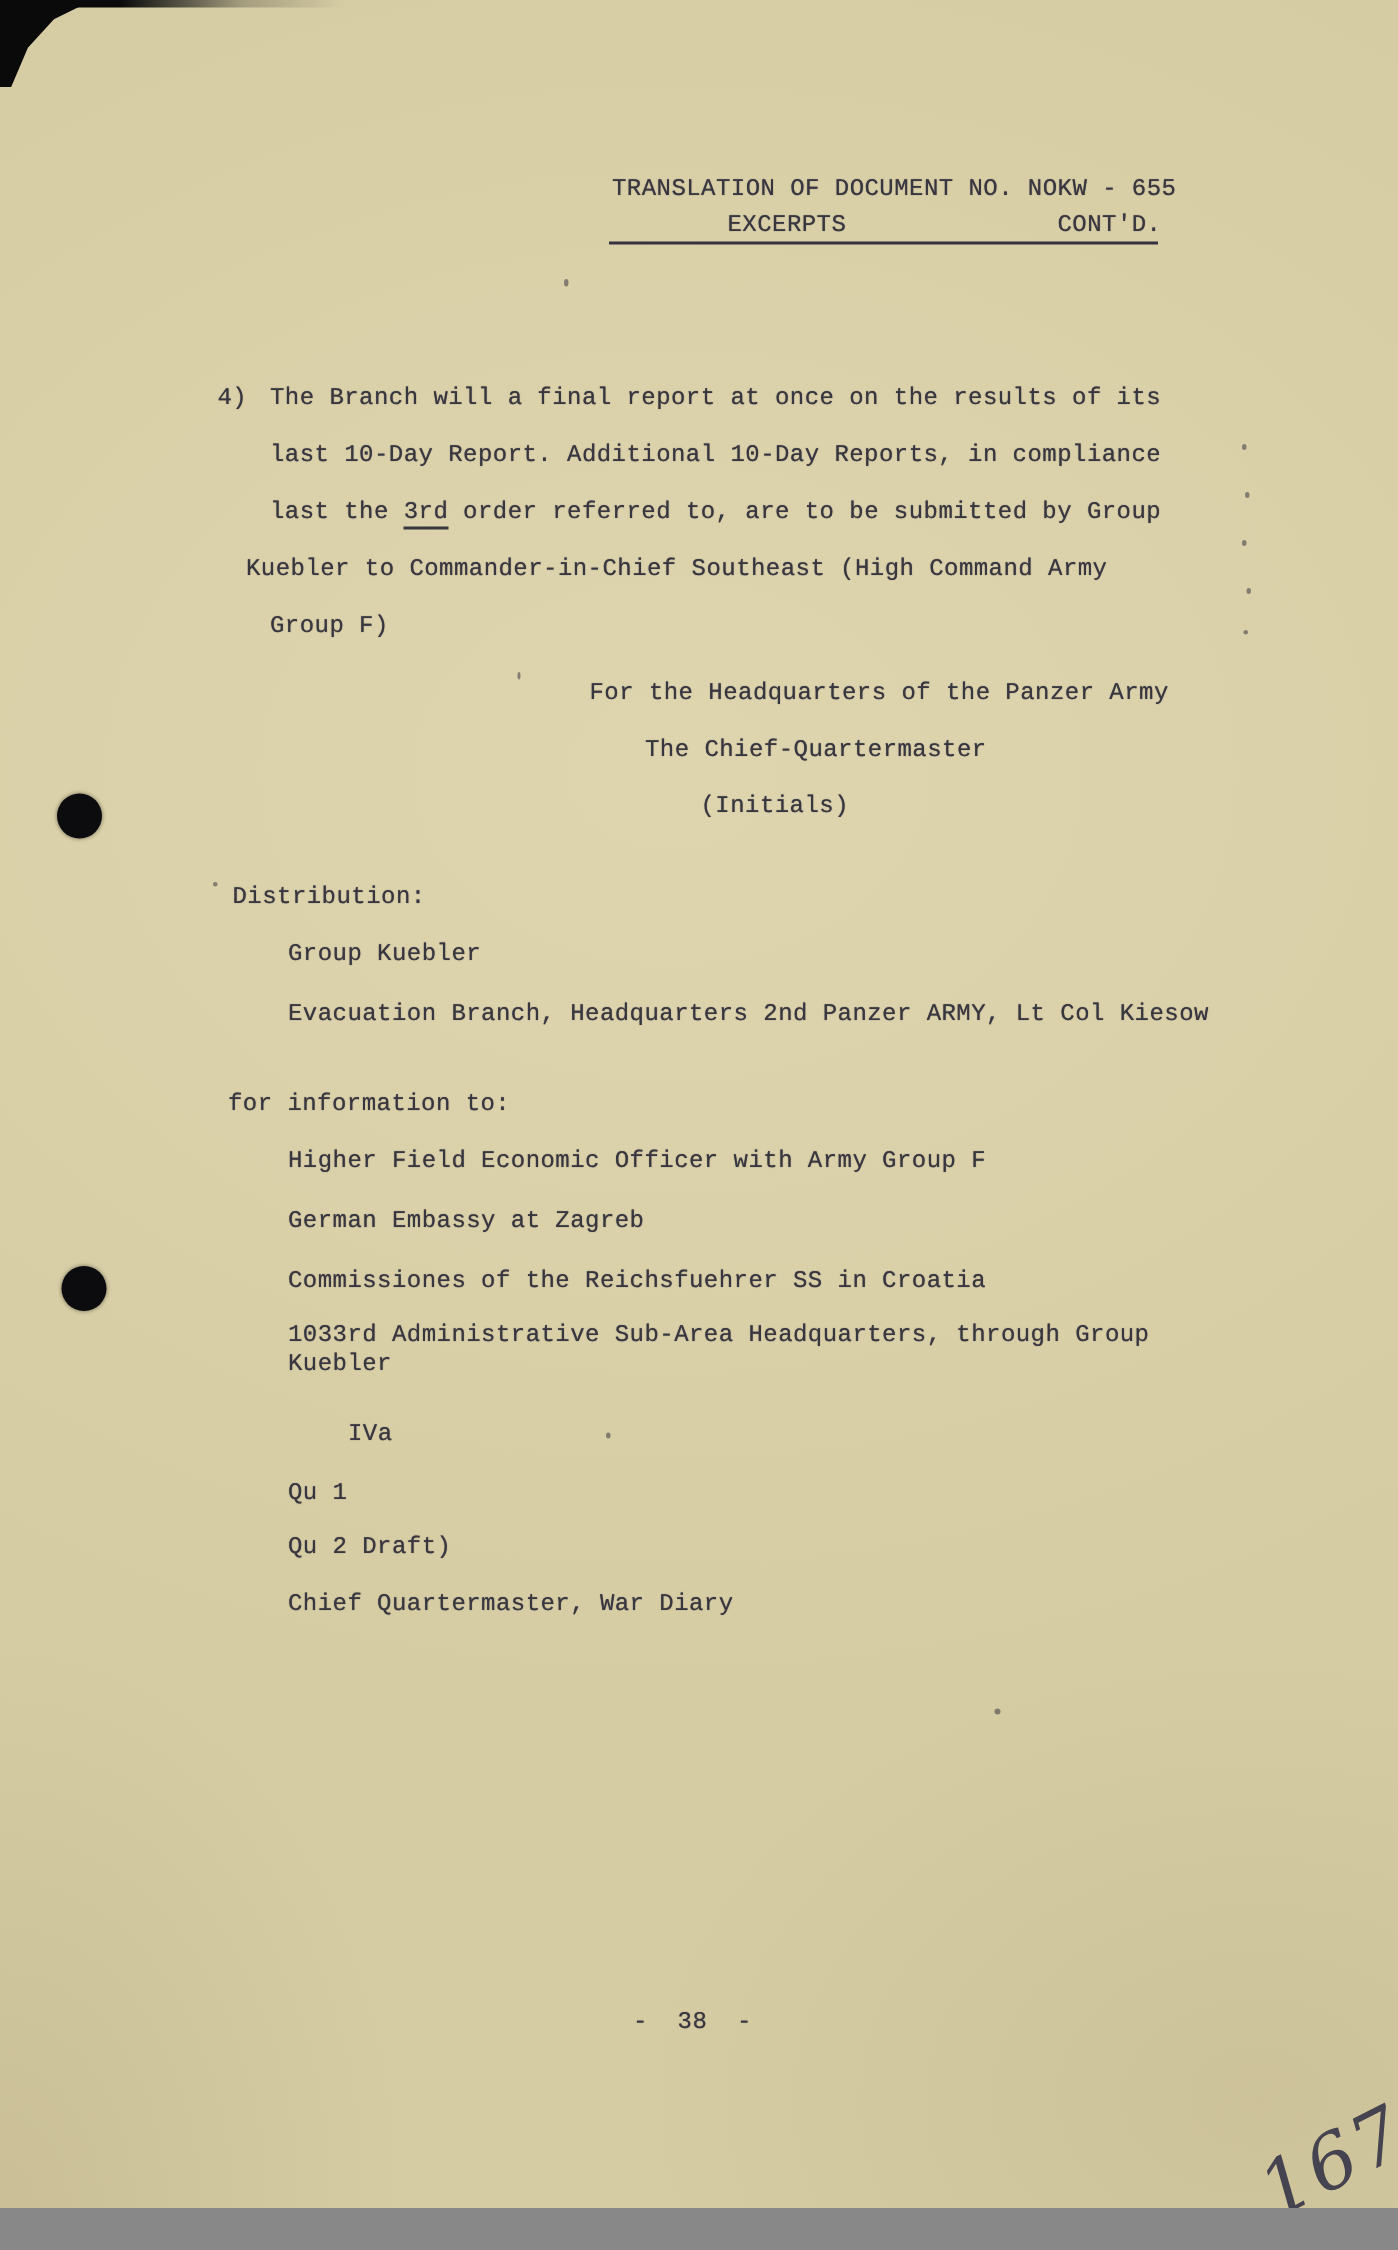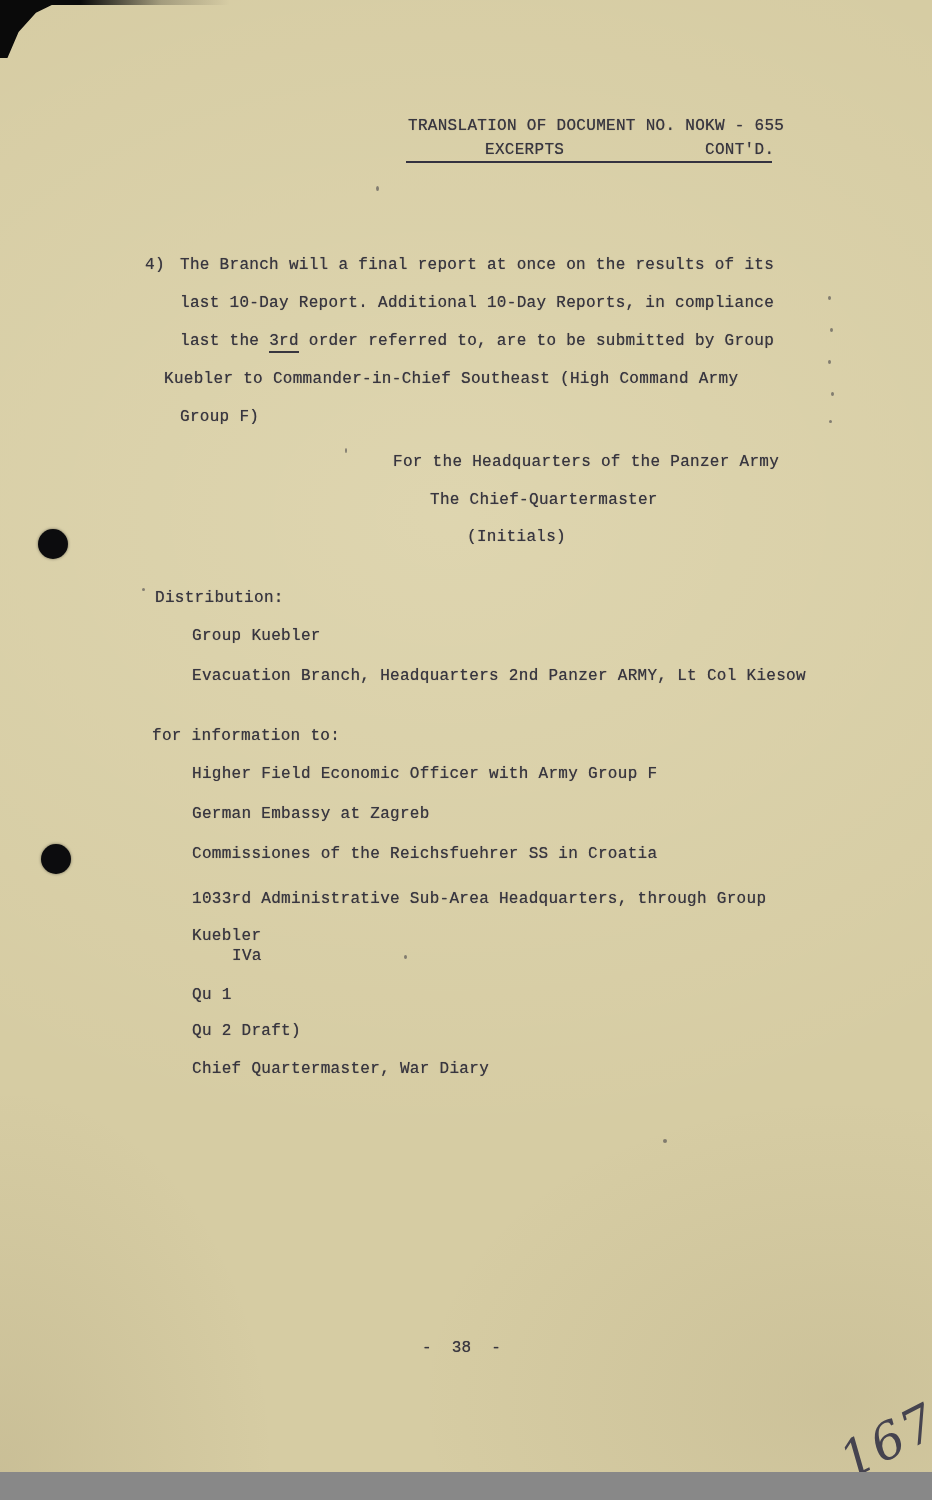--- a/index.html
+++ b/index.html
@@ -21,21 +21,21 @@
     position: absolute;
     white-space: pre;
     font-size: 16px;
     line-height: 20px;
     letter-spacing: 0.3px;
     text-shadow: 0 0 0.7px rgba(52,50,60,0.75);
   }
   .wrapline {
     white-space: normal;
     width: 600px;
-    line-height: 37px;
+    line-height: 19px;
   }
   .u3 { border-bottom: 2px solid #38363f; padding-bottom: 1px; font-family: Liberation Mono, monospace; }
   .hdr-underline {
     position: absolute;
     background: #343240;
     height: 2px;
   }
   .hole {
     position: absolute;
     width: 30px; height: 30px;

